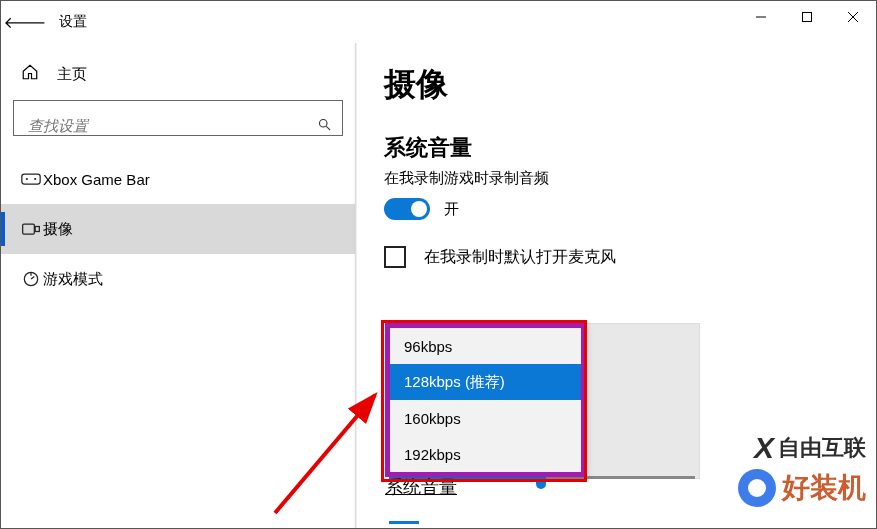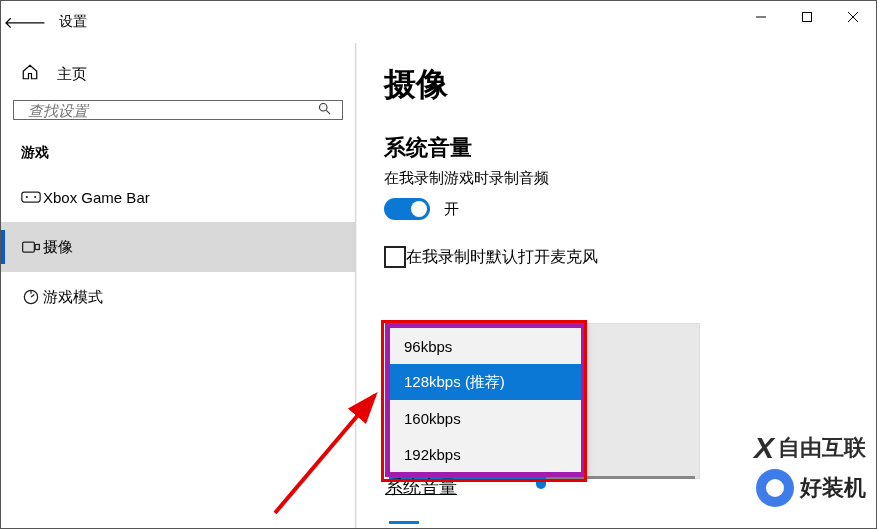--- a/index.html
+++ b/index.html
@@ -88,23 +88,23 @@
     font-size: 15px;
   }
   .home-icon {
     font-size: 18px;
   }
   .search-wrap {
     margin: 0 12px 18px 12px;
   }
   .search-box {
     border: 1px solid #666;
-    height: 20px;
-    display: flex;
-    align-items: center;
+    height: 36px;
+    display: flex;
+    align-items: flex-end;
     justify-content: space-between;
     padding: 0 10px 0 12px;
     box-sizing: border-box;
     background: #fff;
   }
   .search-input {
     border: none;
     outline: none;
     font-size: 15px;
     flex: 1;
@@ -195,21 +195,21 @@
     height: 16px;
     border-radius: 50%;
     background: #fff;
   }
   .toggle-text {
     font-size: 15px;
   }
   .checkbox-row {
     display: flex;
     align-items: center;
-    gap: 0;
+    gap: 18px;
     margin-bottom: 22px;
   }
   .checkbox {
     width: 22px;
     height: 22px;
     border: 2px solid #222;
     box-sizing: border-box;
   }
   .dropdown-panel {
     position: absolute;
@@ -359,23 +359,23 @@
     align-items: center;
     justify-content: center;
   }
   .wm2-inner {
     width: 18px;
     height: 18px;
     border-radius: 50%;
     background: #fff;
   }
   .wm2-text {
-    font-size: 22px;
+    font-size: 28px;
     font-weight: 700;
-    color: #000000;
+    color: #c2410c;
   }
 </style>
 </head>
 <body>
 
 <div class="window">
 
   <div class="titlebar">
     <div class="titlebar-left">
       <div class="back-btn">
@@ -419,21 +419,20 @@
           <input class="search-input" type="text" placeholder="查找设置" style="">
           <span class="search-icon">
             <svg width="15" height="15" viewBox="0 0 24 24">
                 <circle cx="10" cy="10" r="6" fill="none" stroke="#333" stroke-width="1.8"></circle>
                 <line x1="15" y1="15" x2="21" y2="21" stroke="#333" stroke-width="1.8"></line>
               </svg>
           </span>
         </div>
       </div>
 
-      <div class="section-label">游戏</div>
 
       <div class="nav-item">
         <span class="nav-icon">
           <svg width="20" height="16" viewBox="0 0 24 18">
               <rect x="1" y="3" width="22" height="12" rx="3" fill="none" stroke="#222" stroke-width="1.5"></rect>
               <circle cx="7" cy="9" r="1.3" fill="#222"></circle>
               <circle cx="17" cy="9" r="1.3" fill="#222"></circle>
             </svg>
         </span>
         <span>Xbox Game Bar</span>

